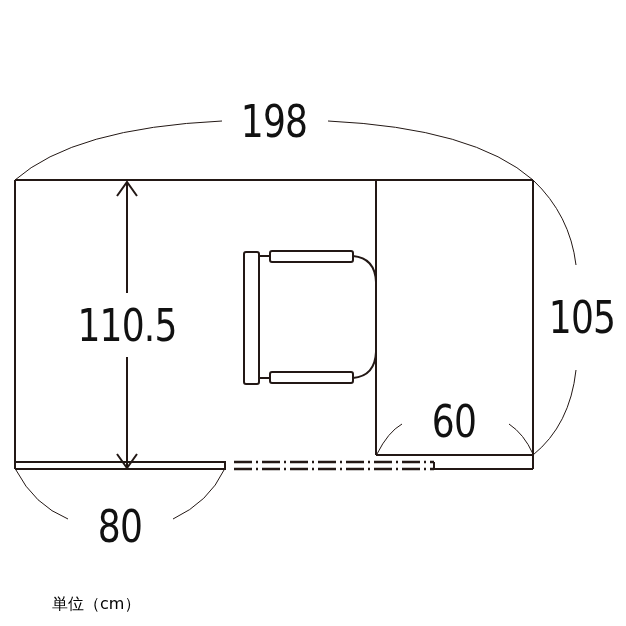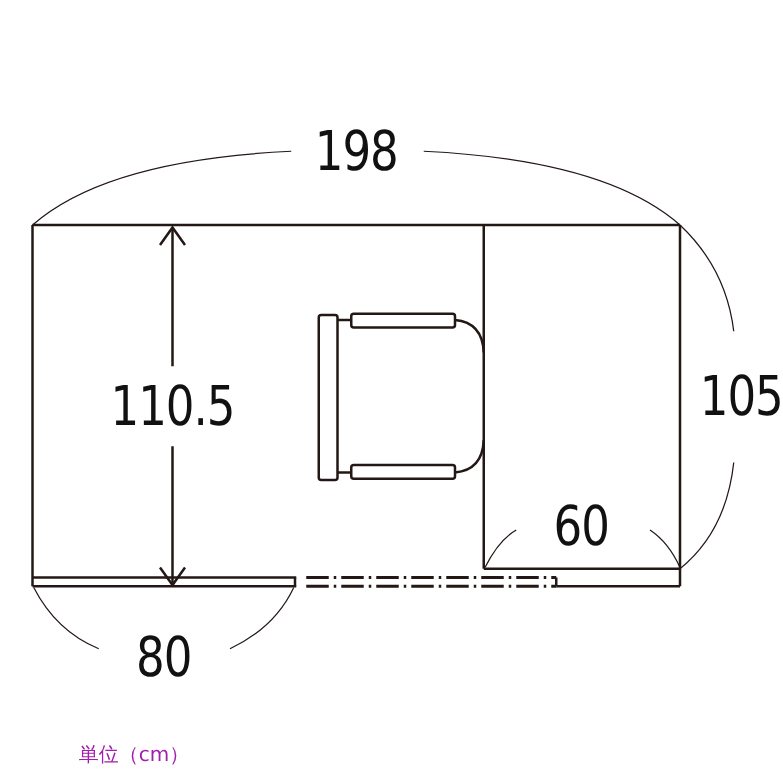--- a/index.html
+++ b/index.html
@@ -9,21 +9,21 @@
     }
     body {
       width: 626px;
       height: 626px;
       position: relative;
       overflow: hidden;
       font-family: "Liberation Sans", "DejaVu Sans", sans-serif;
     }
     #diagram {
       position: absolute;
-      left: 15px;
+      left: 4px;
       top: 0;
       width: 510px;
       height: 626px;
     }
     .dim-label {
       position: absolute;
       font-family: "DejaVu Sans", "Liberation Sans", sans-serif;
       color: #111111;
       font-size: 44px;
       letter-spacing: -1px;
@@ -31,21 +31,21 @@
       transform: scaleX(0.82);
       transform-origin: center center;
       white-space: nowrap;
       text-align: center;
     }
     .unit-label {
       position: absolute;
       left: 48px;
       top: 594px;
       font-size: 16px;
-      color: #a21caf;
+      color: #000000;
       font-family: "DejaVu Sans", "Liberation Sans", sans-serif;
       white-space: nowrap;
     }
   </style>
 </head>
 <body>
 
 <div id="diagram">
   <svg width="626" height="626" viewBox="0 0 626 626" xmlns="http://www.w3.org/2000/svg">
     <g fill="none" stroke="#231815" stroke-linecap="butt" stroke-linejoin="miter">

